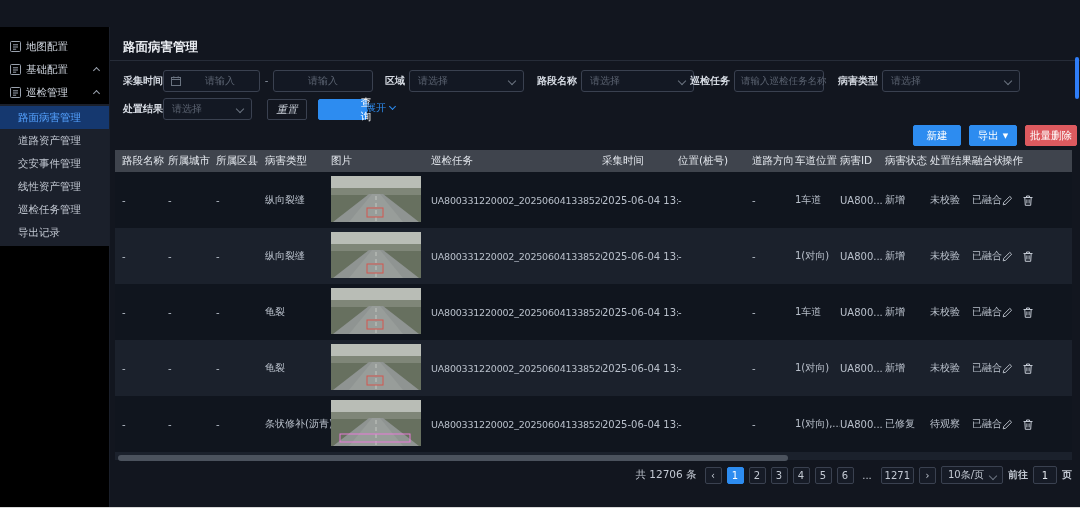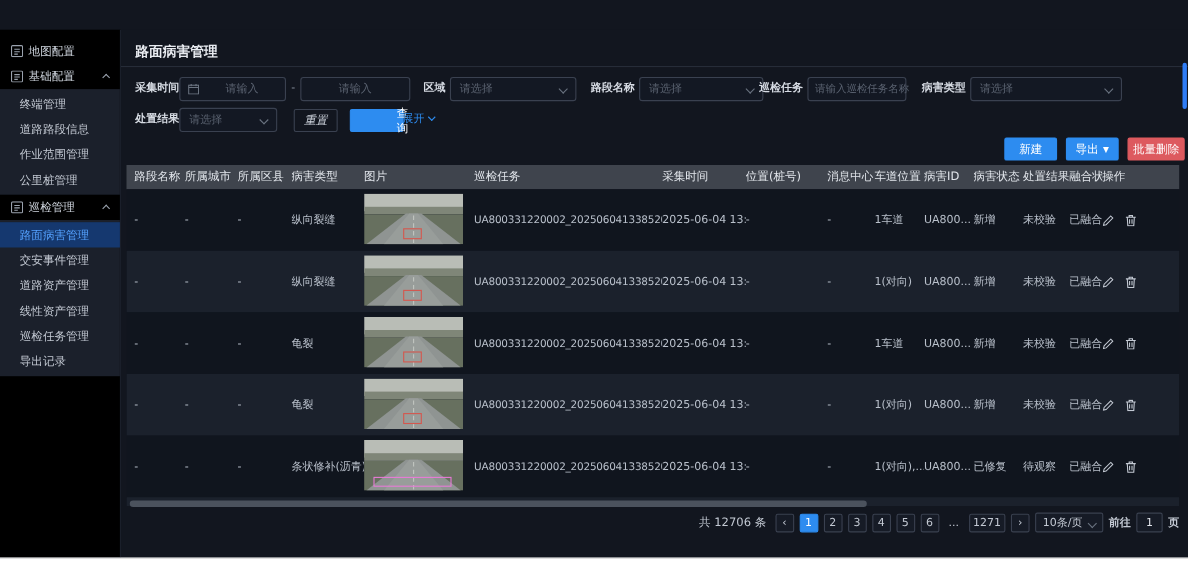--- a/index.html
+++ b/index.html
@@ -88,40 +88,34 @@
       <div class="side-item">
         <span class="side-icon">
           <svg width="11" height="11" viewBox="0 0 11 11">
             <rect x="0.5" y="0.5" width="10" height="10" rx="1" fill="none" stroke="#9aa2ae"></rect>
             <path d="M3 3.8h5M3 6h5M3 8.2h3.2" stroke="#9aa2ae" fill="none"></path>
           </svg>
         </span>
         <span>基础配置</span>
         <span class="side-chevron"></span>
       </div>
-      <div class="sub-block">
-        <div class="sub-item">终端管理</div>
-        <div class="sub-item">道路路段信息</div>
-        <div class="sub-item">作业范围管理</div>
-        <div class="sub-item">公里桩管理</div>
-      </div>
       <div class="side-item">
         <span class="side-icon">
           <svg width="11" height="11" viewBox="0 0 11 11">
             <rect x="0.5" y="0.5" width="10" height="10" rx="1" fill="none" stroke="#9aa2ae"></rect>
             <path d="M3 3.8h5M3 6h5M3 8.2h3.2" stroke="#9aa2ae" fill="none"></path>
           </svg>
         </span>
         <span>巡检管理</span>
         <span class="side-chevron"></span>
       </div>
       <div class="sub-block">
         <div class="sub-item active">路面病害管理</div>
+        <div class="sub-item">道路资产管理</div>
         <div class="sub-item">交安事件管理</div>
-        <div class="sub-item">道路资产管理</div>
         <div class="sub-item">线性资产管理</div>
         <div class="sub-item">巡检任务管理</div>
         <div class="sub-item">导出记录</div>
       </div>
     </div>
 
   <div class="main">
     <div class="page-title">路面病害管理</div>
     <div class="title-divider"></div>
 
@@ -196,21 +190,21 @@
 
     <div class="thead" id="thead" style="grid-template-columns: 46px 48px 49px 66px 100px 171px 76px 74px 43px 45px 45px 45px 42px 30px 1fr;">
         <div class="th">路段名称</div>
         <div class="th">所属城市</div>
         <div class="th">所属区县</div>
         <div class="th">病害类型</div>
         <div class="th">图片</div>
         <div class="th">巡检任务</div>
         <div class="th">采集时间</div>
         <div class="th">位置(桩号)</div>
-        <div class="th">消息中心</div>
+        <div class="th">道路方向</div>
         <div class="th">车道位置</div>
         <div class="th">病害ID</div>
         <div class="th">病害状态</div>
         <div class="th">处置结果</div>
         <div class="th">融合状</div>
         <div class="th">操作</div>
       </div>
     <div class="tbody" id="tbody">
         <div class="trow odd" style="grid-template-columns: 46px 48px 49px 66px 100px 171px 76px 74px 43px 45px 45px 45px 42px 30px 1fr;">
           <div class="td">-</div>

